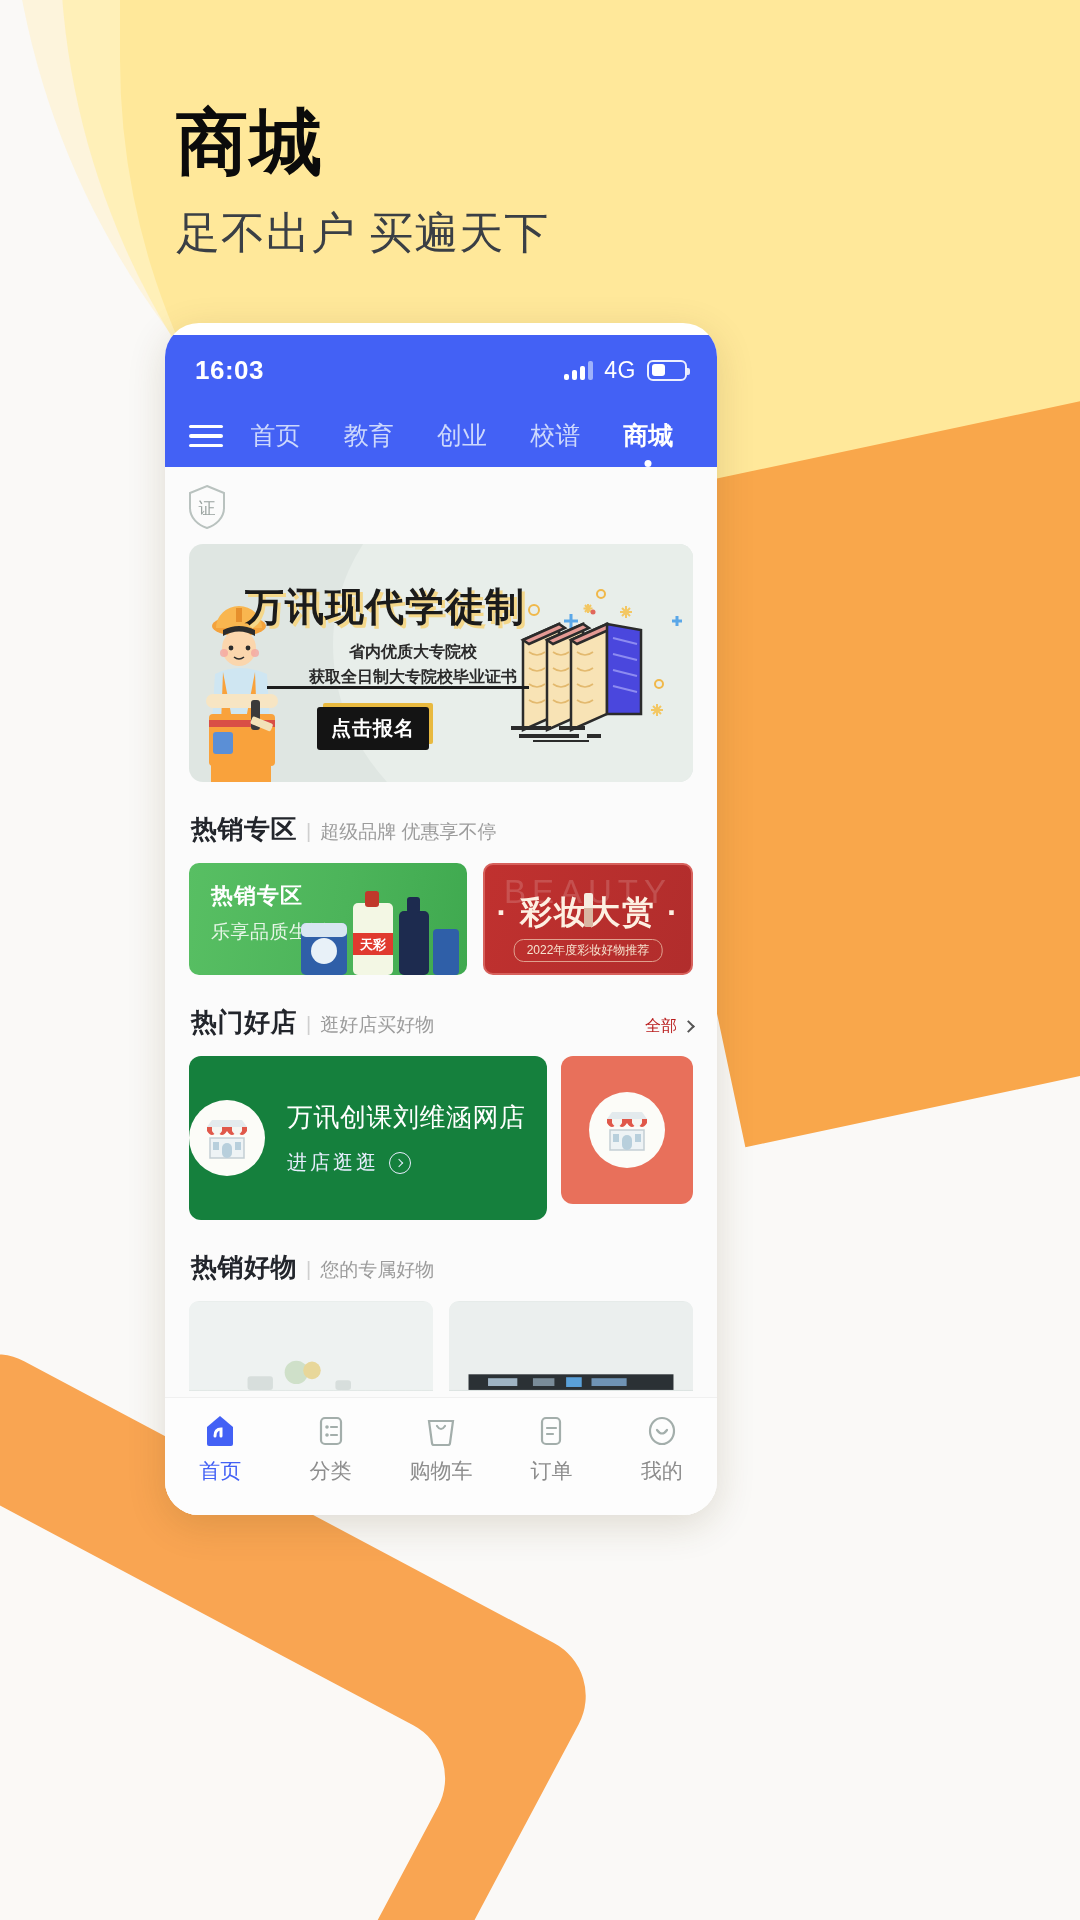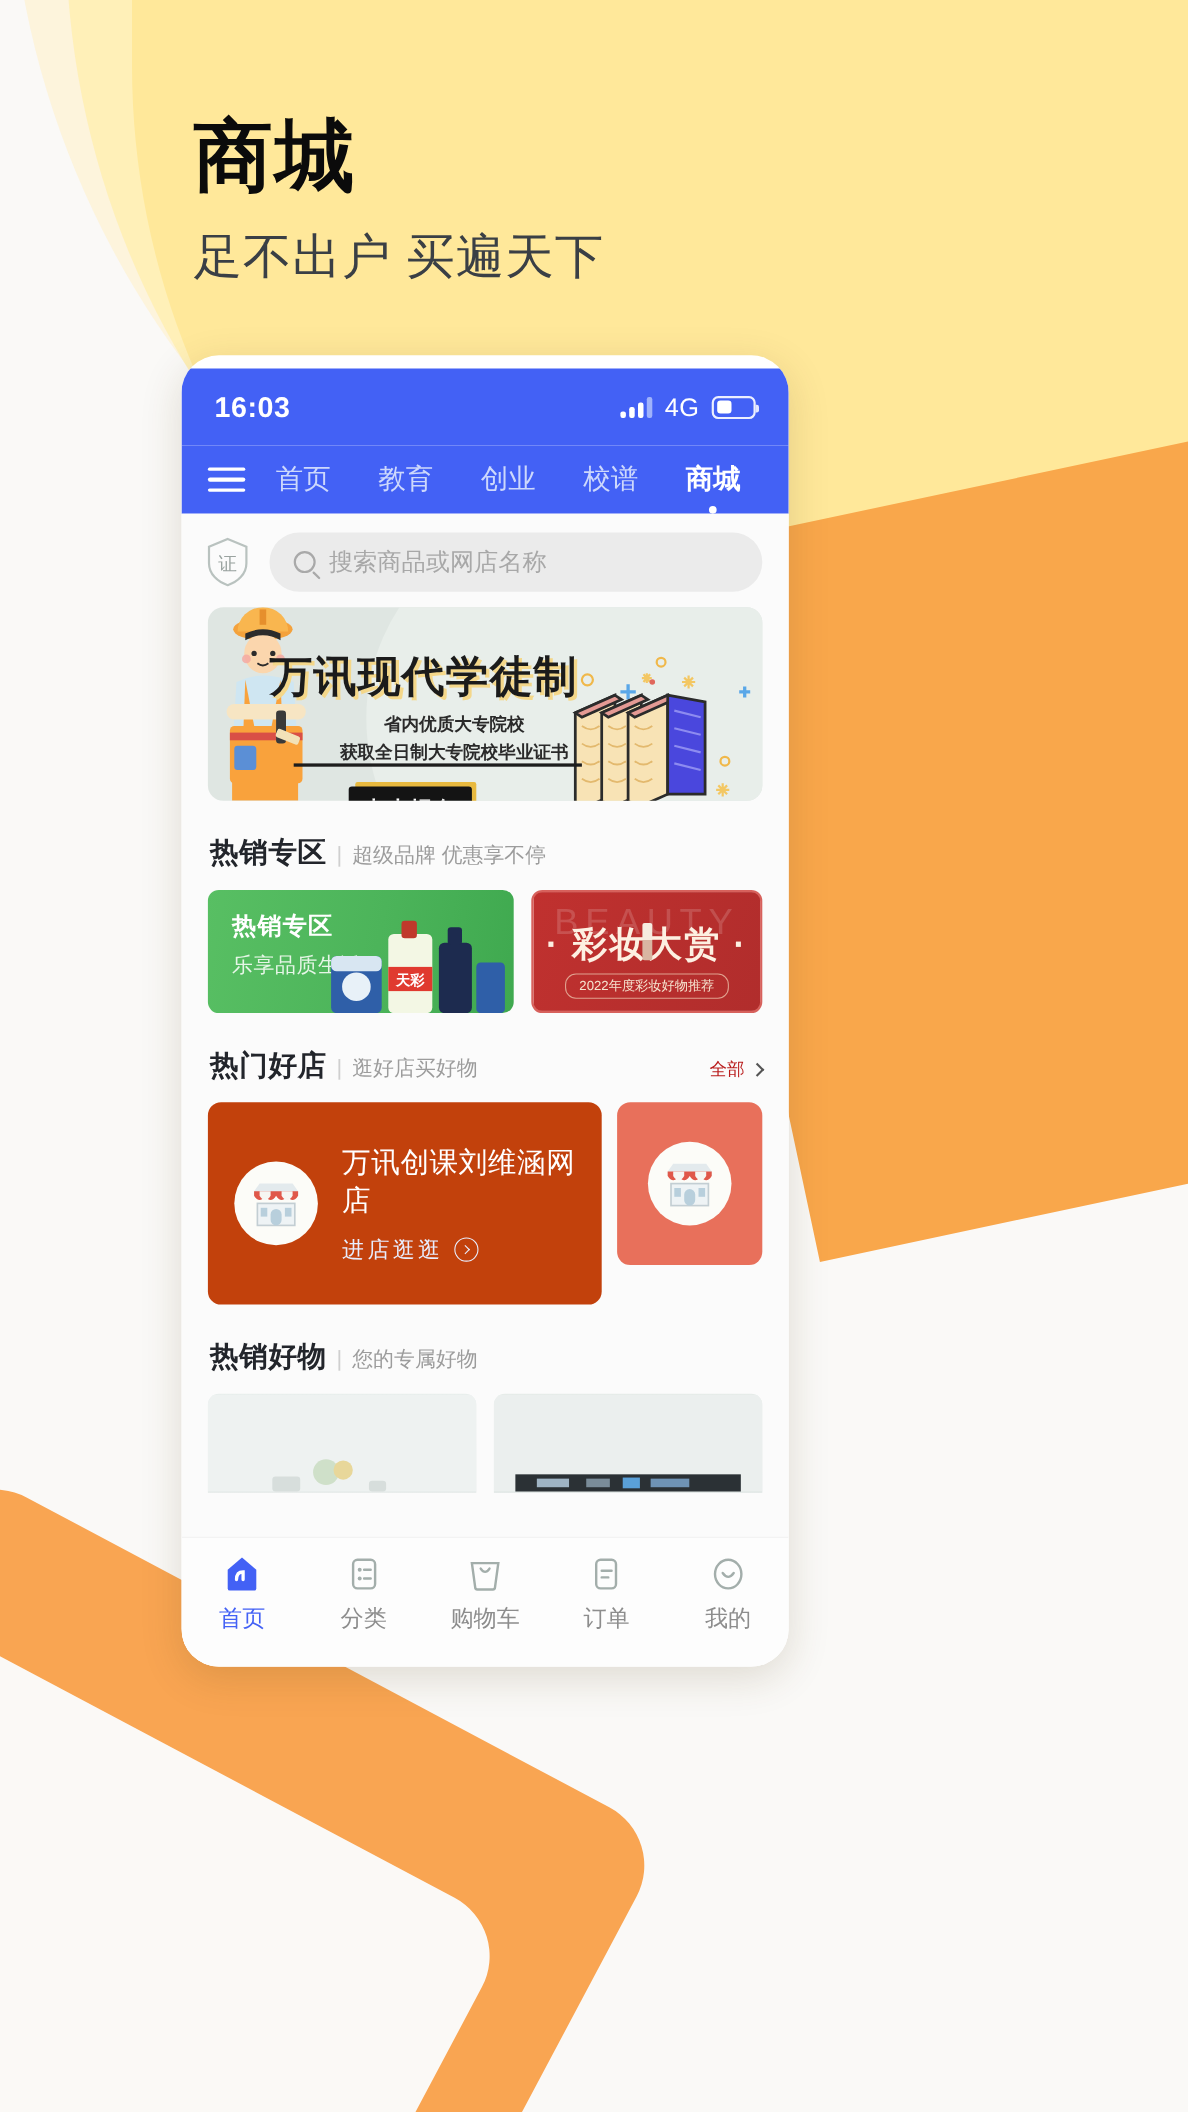--- a/index.html
+++ b/index.html
@@ -174,21 +174,21 @@
     content:""; position: absolute; right: -7px; bottom: -5px;
     width: 9px; height: 2.4px; background: #a9a9a9; transform: rotate(45deg); border-radius: 2px;
   }
   .searchbox .ph { font-size: 22px; color: #a8a8a8; }
 
   
   .content { padding: 0 24px 0 24px; }
 
   
   .banner {
-    height: 176px; border-radius: 14px; overflow: hidden; position: relative;
+    height: 238px; border-radius: 14px; overflow: hidden; position: relative;
     background: #dfe6e2;
   }
   .banner .swirl {
     position: absolute; right: -60px; top: -90px; width: 420px; height: 400px;
     background: #e8eeea; border-radius: 50% 50% 45% 55%;
   }
   .banner-title {
     position: absolute; left: 56px; top: 36px;
     font-size: 39px; font-weight: 800; color: #1b1b1b;
     letter-spacing: 1px;
@@ -249,22 +249,22 @@
     padding: 2px 12px; white-space: nowrap;
   }
   .hz-red .lipstick {
     position: absolute; left: 50%; top: 28px; margin-left: -4px; width: 9px; height: 34px;
     background: linear-gradient(#f6ece0 0 45%, #d9b6a2 45% 100%); border-radius: 2px;
   }
 
   
   .stores { display: flex; gap: 14px; }
   .store-main {
-    width: 358px; height: 184px; border-radius: 12px; background: #c2410c;
-    display: flex; align-items: center; padding-left: 24px; gap: 22px;
+    width: 358px; height: 164px; border-radius: 12px; background: #15803d;
+    display: flex; align-items: center; gap: 22px;
   }
   .store-side {
     flex: 1; height: 148px; border-radius: 12px; background: #e8705b;
     display: flex; align-items: center; justify-content: center;
   }
   .shopicon { width: 76px; height: 76px; border-radius: 50%; background: #fcfcf8; flex: none; display:flex; align-items:center; justify-content:center;}
   .shopicon svg { width: 54px; height: 54px; }
   .store-name { color: #fff; font-size: 26px; font-weight: 500; letter-spacing: .5px; }
   .store-cta { color: #e8eeff; font-size: 20px; display: flex; align-items: center; gap: 10px; margin-top: 14px; letter-spacing: 3px; }
   .cta-circle { width: 22px; height: 22px; border: 1.6px solid #e8eeff; border-radius: 50%; display:flex;align-items:center;justify-content:center; }
@@ -345,24 +345,20 @@
     </div>
 
     <div class="appbody">
 
       <div class="searchrow">
         <div class="shield">
           <svg viewBox="0 0 40 46">
               <path d="M20 2 L37 9 V24 C37 34 29 41 20 44 C11 41 3 34 3 24 V9 Z" fill="none" stroke="#b9c2bf" stroke-width="2"></path>
             </svg>
           <span>证</span>
-        </div>
-        <div class="searchbox">
-          <span class="mag"></span>
-          <span class="ph">搜索商品或网店名称</span>
         </div>
       </div>
 
       <div class="content">
 
         <div class="banner">
           <div class="swirl"></div>
 
           <svg class="confetti" viewBox="0 0 504 218">
             <circle cx="345" cy="66" r="5" fill="none" stroke="#f0b84a" stroke-width="2"></circle>

